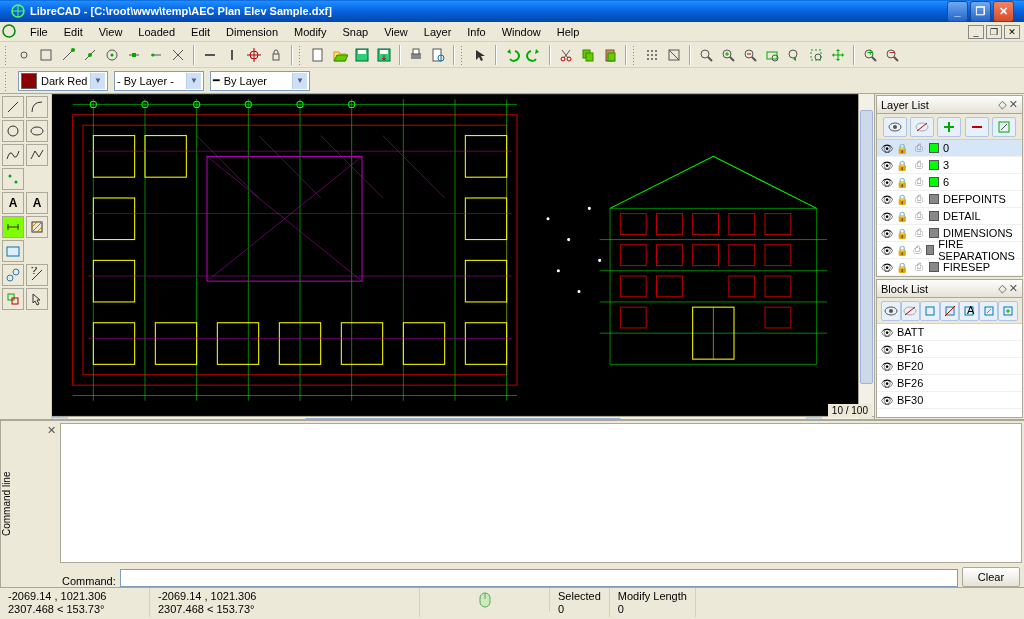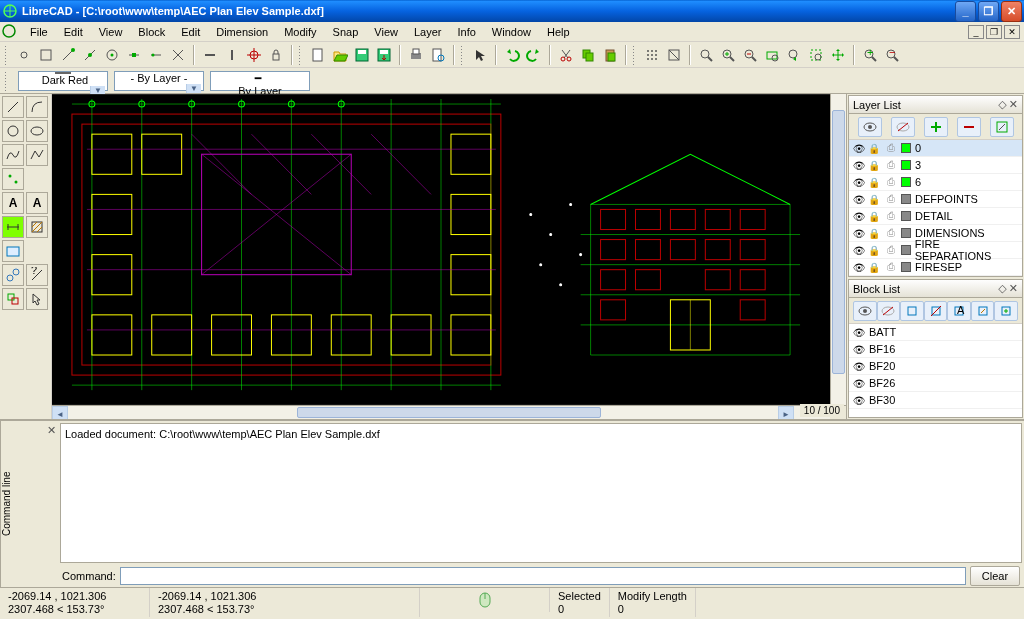--- a/index.html
+++ b/index.html
@@ -1,68 +1,68 @@
 <!DOCTYPE html>
 <html><head>
 <meta charset="utf-8">
 <style>
 * { box-sizing: border-box; margin: 0; padding: 0; font-family: Tahoma, Arial, sans-serif; font-size: 11px; }
 body { width: 1024px; height: 619px; background: #ece9d8; overflow: hidden; display: flex; flex-direction: column; }
-.titlebar { height: 22px; background: linear-gradient(#0058c6,#1f8eff 5%,#0663e0 50%,#0246a8); color: #fff; display: flex; align-items: center; padding: 0 2px; font-weight: bold; }
+.titlebar { height: 22px; background: linear-gradient(#0058c6,#1f8eff 5%,#0663e0 50%,#0246a8); color: #fff; display: flex; align-items: center; padding: 0 10px; font-weight: bold; }
 .titlebar .icon { width: 16px; height: 16px; margin-right: 4px; display:flex;align-items:center;justify-content:center; }
 .titlebar .spacer { flex: 1; }
 .winbtn { width: 21px; height: 21px; margin-left: 2px; border-radius: 3px; display: flex; align-items: center; justify-content: center; font-weight: bold; color: #fff; }
 .winbtn.min, .winbtn.max { background: linear-gradient(#6fa8f5,#2365c8); border:1px solid #1a4b9c; }
 .winbtn.close { background: linear-gradient(#f08367,#d64d29); border:1px solid #9a2f10; }
 .menubar { height: 20px; background: #ece9d8; display: flex; align-items: center; padding: 0 2px; border-bottom: 1px solid #d4d0c8; }
 .menubar .appicon { width:16px; height:16px; margin-right:4px; }
 .menu-item { padding: 2px 8px; cursor: default; }
 .mdibtns { margin-left: auto; display: flex; gap: 2px; padding-right: 2px;}
 .mdibtn { width:16px; height:14px; border:1px solid #888; background:#ece9d8; font-size:9px; display:flex;align-items:center;justify-content:center; }
 .toolbar { height: 26px; background: #ece9d8; display: flex; align-items: center; padding: 1px 4px; gap: 2px; border-bottom: 1px solid #d4d0c8; }
 .tbtn { width: 20px; height: 20px; border: 1px solid transparent; display:flex;align-items:center;justify-content:center; border-radius:2px; }
 .tsep { width: 2px; height: 20px; border-left: 1px solid #aca899; border-right:1px solid #fff; margin: 0 3px; }
 .grip { width:4px; height:20px; background-image:radial-gradient(circle,#888 1px,transparent 1px); background-size:3px 3px; margin-right:4px; }
 .propbar { height: 26px; background: #ece9d8; display: flex; align-items: center; padding: 1px 4px; gap: 6px; border-bottom: 1px solid #aca899; }
 .colorswatch { width:16px; height:16px; background:#8b0000; border:1px solid #666; }
-.combo { height: 20px; border:1px solid #7f9db9; background:#fff; display:flex; align-items:center; padding: 0 2px; flex-direction: column; }
+.combo { height: 20px; border:1px solid #7f9db9; background:#fff; display:flex; align-items:center; padding: 0 2px; }
 .combo .dd { margin-left:auto; width:15px; height:16px; background:#cfe0f5; border-left:1px solid #b8cde6; display:flex;align-items:center;justify-content:center; font-size:8px; color:#4a6285;}
 .main-area { flex: 1; display: flex; position: relative; overflow: hidden; }
 .left-toolbox { width: 52px; background: #ece9d8; display: flex; flex-direction: column; padding: 2px; gap: 2px; border-right:1px solid #d4d0c8; }
 .toolrow { display: flex; gap: 2px; }
 .toolbtn { width: 22px; height: 22px; border: 1px solid #aca899; background:#ece9d8; display:flex;align-items:center;justify-content:center; }
 .toolbtn.active { background:#7fff00; }
 .canvas-area { flex: 1; display:flex; flex-direction:column; background:#000; position:relative; }
 .canvas { flex:1; background:#000; position:relative; overflow:hidden; }
 .scroll-h { height:16px; background:#ece9d8; display:flex; border-top:1px solid #aca899;}
 .scroll-h .track { flex:1; background:#f3f1e7; margin:0 16px; position:relative;}
 .scroll-h .thumb { position:absolute; left:30%; width:40%; top:1px; bottom:1px; background:#cdd9ea; border:1px solid #9cb4d8; border-radius:2px;}
 .scroll-h .arrbtn { width:16px;height:16px; background:#cfe0f5; border:1px solid #b8cde6; display:flex;align-items:center;justify-content:center;font-size:8px;color:#4a6285; position:absolute;}
 .scroll-v { width:16px; background:#ece9d8; display:flex; flex-direction:column; border-left:1px solid #aca899;}
 .scroll-v .track { flex:1; background:#f3f1e7; position:relative;}
 .scroll-v .thumb { position:absolute; top:5%; height:85%; left:1px; right:1px; background:#cdd9ea; border:1px solid #9cb4d8; border-radius:2px;}
 .canvas-wrap { flex:1; display:flex; }
-.right-panels { width: 178px; background: #ece9d8; display: flex; flex-direction: column; border-left:1px solid #aca899;}
+.right-panels { width: 150px; background: #ece9d8; display: flex; flex-direction: column; border-left:1px solid #aca899;}
 .panel { display:flex; flex-direction:column; border:1px solid #aca899; margin:1px;}
 .panel-title { height:18px; background:linear-gradient(#fefefe,#e5e2d6); display:flex;align-items:center; padding:0 4px; border-bottom:1px solid #aca899;}
 .panel-title .pbtns { margin-left:auto; display:flex; gap:2px; font-size:10px; color:#555;}
 .panel-toolbar { height:26px; display:flex; align-items:center; justify-content:space-around; padding:2px 4px; border-bottom:1px solid #d4d0c8;}
 .ptbtn { width:24px; height:20px; border:1px solid #b0c6e2; background:#e8f0fa; border-radius:2px; display:flex;align-items:center;justify-content:center;}
 .panel-list { flex:1; background:#fff; overflow-y:auto; }
 .layer-row { height:17px; display:flex; align-items:center; padding:0 4px; gap:4px; border-bottom:1px solid #f0f0f0;}
 .layer-row.sel { background:#d6e6f7; }
 .licon { width:12px;height:12px; display:flex;align-items:center;justify-content:center; font-size:10px;}
 .cmdarea { height: 168px; display:flex; border-top:2px solid #aca899;}
 .cmdlabel { width:58px; writing-mode: vertical-rl; transform: rotate(180deg); text-align:center; padding:4px 0; background:#ece9d8; border-right:1px solid #aca899; font-size:10px;}
 .cmdbody { flex:1; display:flex; flex-direction:column; }
 .cmdlog { flex:1; background:#fff; border:1px solid #aca899; margin:2px; padding:4px; font-size:11px; position:relative;}
 .cmdlog .xbtn { position:absolute; left:-14px; top:0; font-size:11px; color:#555;}
-.cmdinput-row { height:22px; display:flex; align-items:center; padding:0 4px; gap:4px;}
+.cmdinput-row { height:22px; display:flex; align-items:flex-end; padding:0 4px; gap:4px;}
 .cmdinput { flex:1; height:18px; border:1px solid #7f9db9; background:#fff; padding:0 4px;}
-.clearbtn { width:50px; height:20px; border:1px solid #aca899; background:linear-gradient(#fff,#e5e2d6); border-radius:2px; margin-left:auto;}
+.clearbtn { width:58px; height:20px; border:1px solid #aca899; background:linear-gradient(#fff,#e5e2d6); border-radius:2px; margin-left:auto;}
 .statusbar { height:32px; background:#ece9d8; border-top:1px solid #aca899; display:flex; align-items:flex-start; font-size:10px;}
 .statcell { padding:2px 8px; border-right:1px solid #d4d0c8; display:flex; flex-direction:column; gap:1px;}
 .zoominfo { position:absolute; right:2px; bottom:2px; color:#000; background:#ece9d8; font-size:10px; padding:1px 4px;}
 svg.cad { width:100%; height:100%; }
 .cad line { stroke-width:0.5; }
 </style>
 </head>
 <body>
 
 <div class="titlebar">
@@ -80,21 +80,21 @@
   <div class="winbtn close">✕</div>
 </div>
 
 <div class="menubar">
   <span class="appicon"><svg width="14" height="14">
         <circle cx="7" cy="7" r="6" fill="none" stroke="#080" stroke-width="1.5"></circle>
       </svg></span>
   <span class="menu-item">File</span>
   <span class="menu-item">Edit</span>
   <span class="menu-item">View</span>
-  <span class="menu-item">Block</span>
+  <span class="menu-item">Loaded</span>
   <span class="menu-item">Edit</span>
   <span class="menu-item">Dimension</span>
   <span class="menu-item">Modify</span>
   <span class="menu-item">Snap</span>
   <span class="menu-item">View</span>
   <span class="menu-item">Layer</span>
   <span class="menu-item">Info</span>
   <span class="menu-item">Window</span>
   <span class="menu-item">Help</span>
   <div class="mdibtns">
@@ -767,21 +767,20 @@
         </div>
     </div>
   </div>
 </div>
 
 <div class="cmdarea">
   <div class="cmdlabel">Command line</div>
   <div class="cmdbody">
     <div class="cmdlog">
       <span class="xbtn">✕</span>
-      <span>Loaded document: C:\root\www\temp\AEC Plan Elev Sample.dxf</span>
     </div>
     <div class="cmdinput-row">
       <span>Command:</span>
       <input class="cmdinput" style="">
       <button class="clearbtn">Clear</button>
     </div>
   </div>
 </div>
 
 <div class="statusbar">

